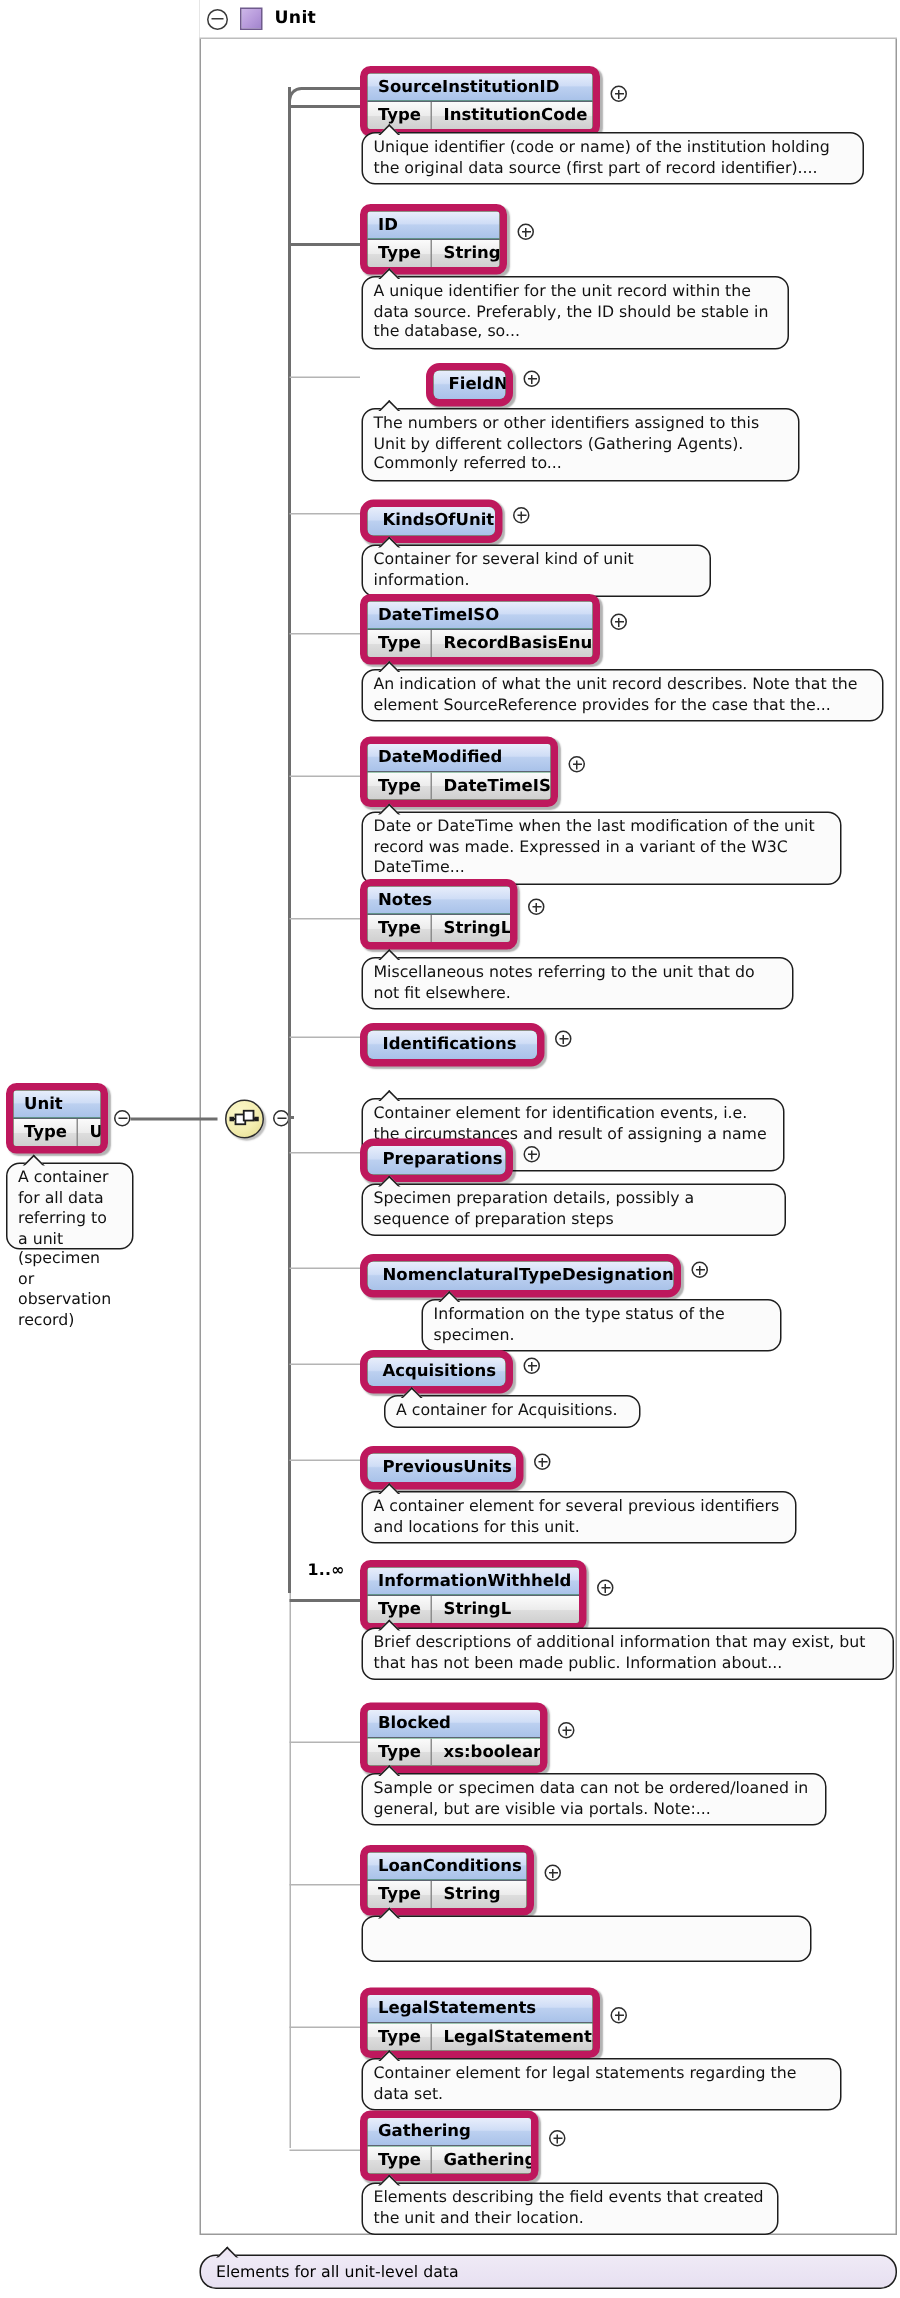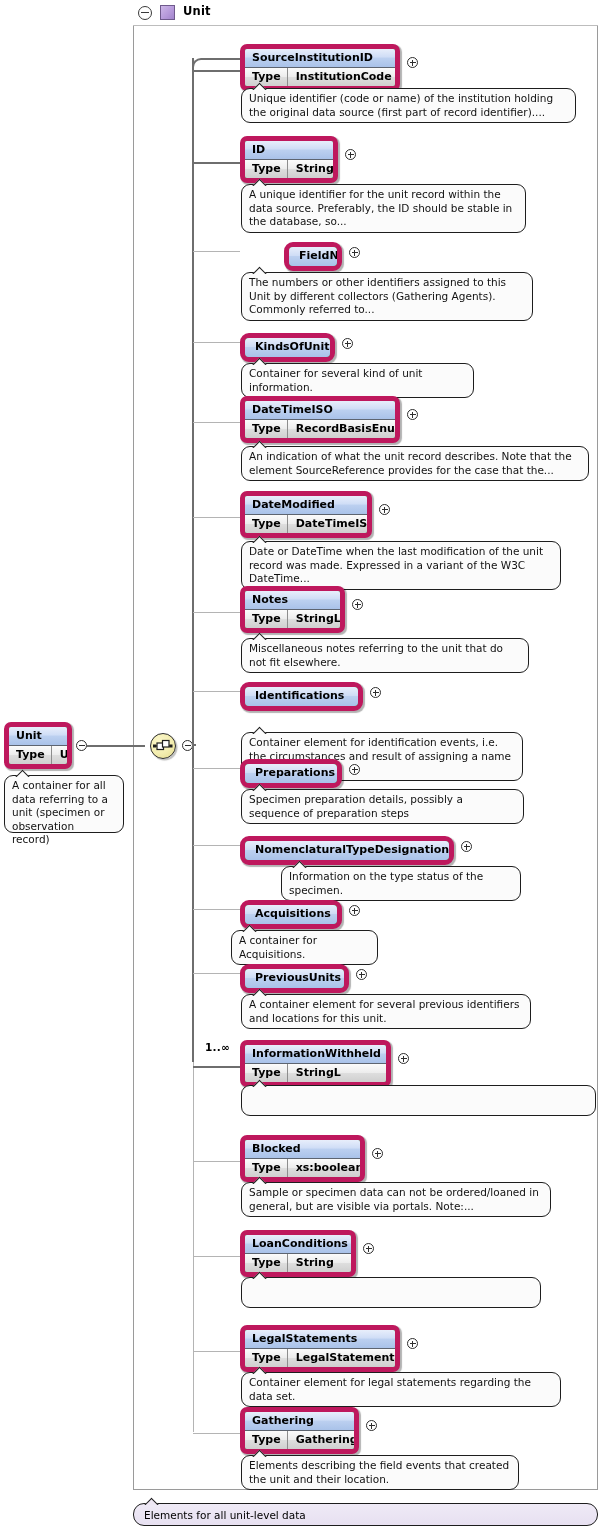--- a/index.html
+++ b/index.html
@@ -162,21 +162,21 @@
 
   <div class="node" style="left:4px;top:722px;width:68px;">
     <div class="box">
       <div class="row-name">Unit</div>
       <div class="row-type">
         <span class="k">Type</span>
         <span class="v">Unit</span>
       </div>
     </div>
   </div>
-  <div class="doc" style="left:4px;top:775px;width:120px;height:58px;">
+  <div class="doc" style="left:4px;top:775px;width:85px;height:58px;">
     <span class="tail"></span>
     <span>A container for all data referring to a unit (specimen or observation record)</span>
   </div>
 
   <div class="minus" style="left:76px;top:740px;"></div>
   <div class="ln" style="left:87px;top:745px;width:58px;height:2px;"></div>
 
   <div class="seq" style="left:150px;top:733px;">
     <svg width="24" height="24" viewBox="0 0 24 24">
       <line x1="3" y1="12" x2="20" y2="12" stroke="#1d1d1d" stroke-width="1.3"></line>
@@ -294,42 +294,42 @@
       </div>
       <div class="plus" style="left: 461px; top: 841px;"></div>
       <div class="doc" style="left: 241px; top: 866px; width: 240px; min-height: 18px; margin-left: 40px;"><span class="tail"></span><span>Information on the type status of the specimen.</span></div>
       <div class="ln thin" style="left: 193px; top: 909px; width: 47px; height: 1px;"></div>
       <div class="node pill" style="left: 240px; top: 900px; width: 102px;">
         <div class="box">
           <div class="row-name">Acquisitions</div>
         </div>
       </div>
       <div class="plus" style="left: 349px; top: 905px;"></div>
-      <div class="doc" style="left: 231px; top: 930px; width: 147px; min-height: 18px;"><span class="tail"></span><span>A container for Acquisitions.</span></div>
+      <div class="doc" style="left: 256px; top: 930px; width: 171px; min-height: 18px;"><span class="tail"></span><span>A container for Acquisitions.</span></div>
       <div class="ln thin" style="left: 193px; top: 973px; width: 47px; height: 1px;"></div>
       <div class="node pill" style="left: 240px; top: 964px; width: 109px;">
         <div class="box">
           <div class="row-name">PreviousUnits</div>
         </div>
       </div>
       <div class="plus" style="left: 356px; top: 969px;"></div>
       <div class="doc" style="left: 241px; top: 994px; width: 290px; min-height: 31px;"><span class="tail"></span><span>A container element for several previous identifiers and locations for this unit.</span></div>
       <div class="ln" style="left: 193px; top: 1066px; width: 47px; height: 2px;"></div>
       <div class="card" style="left: 205px; top: 1041px;">1..∞</div>
       <div class="node" style="left: 240px; top: 1040px; width: 151px;">
         <div class="box">
           <div class="row-name">InformationWithheld</div>
           <div class="row-type">
             <span class="k">Type</span>
             <span class="v">StringL</span>
           </div>
         </div>
       </div>
       <div class="plus" style="left: 398px; top: 1053px;"></div>
-      <div class="doc" style="left: 241px; top: 1085px; width: 355px; min-height: 31px;"><span class="tail"></span></div>
+      <div class="doc" style="left: 241px; top: 1085px; width: 355px; min-height: 31px;"><span class="tail"></span><span>Brief descriptions of additional information that may exist, but that has not been made public. Information about...</span></div>
       <div class="ln thin" style="left: 193px; top: 1161px; width: 47px; height: 1px;"></div>
       <div class="node" style="left: 240px; top: 1135px; width: 125px;">
         <div class="box">
           <div class="row-name">Blocked</div>
           <div class="row-type">
             <span class="k">Type</span>
             <span class="v">xs:boolean</span>
           </div>
         </div>
       </div>

